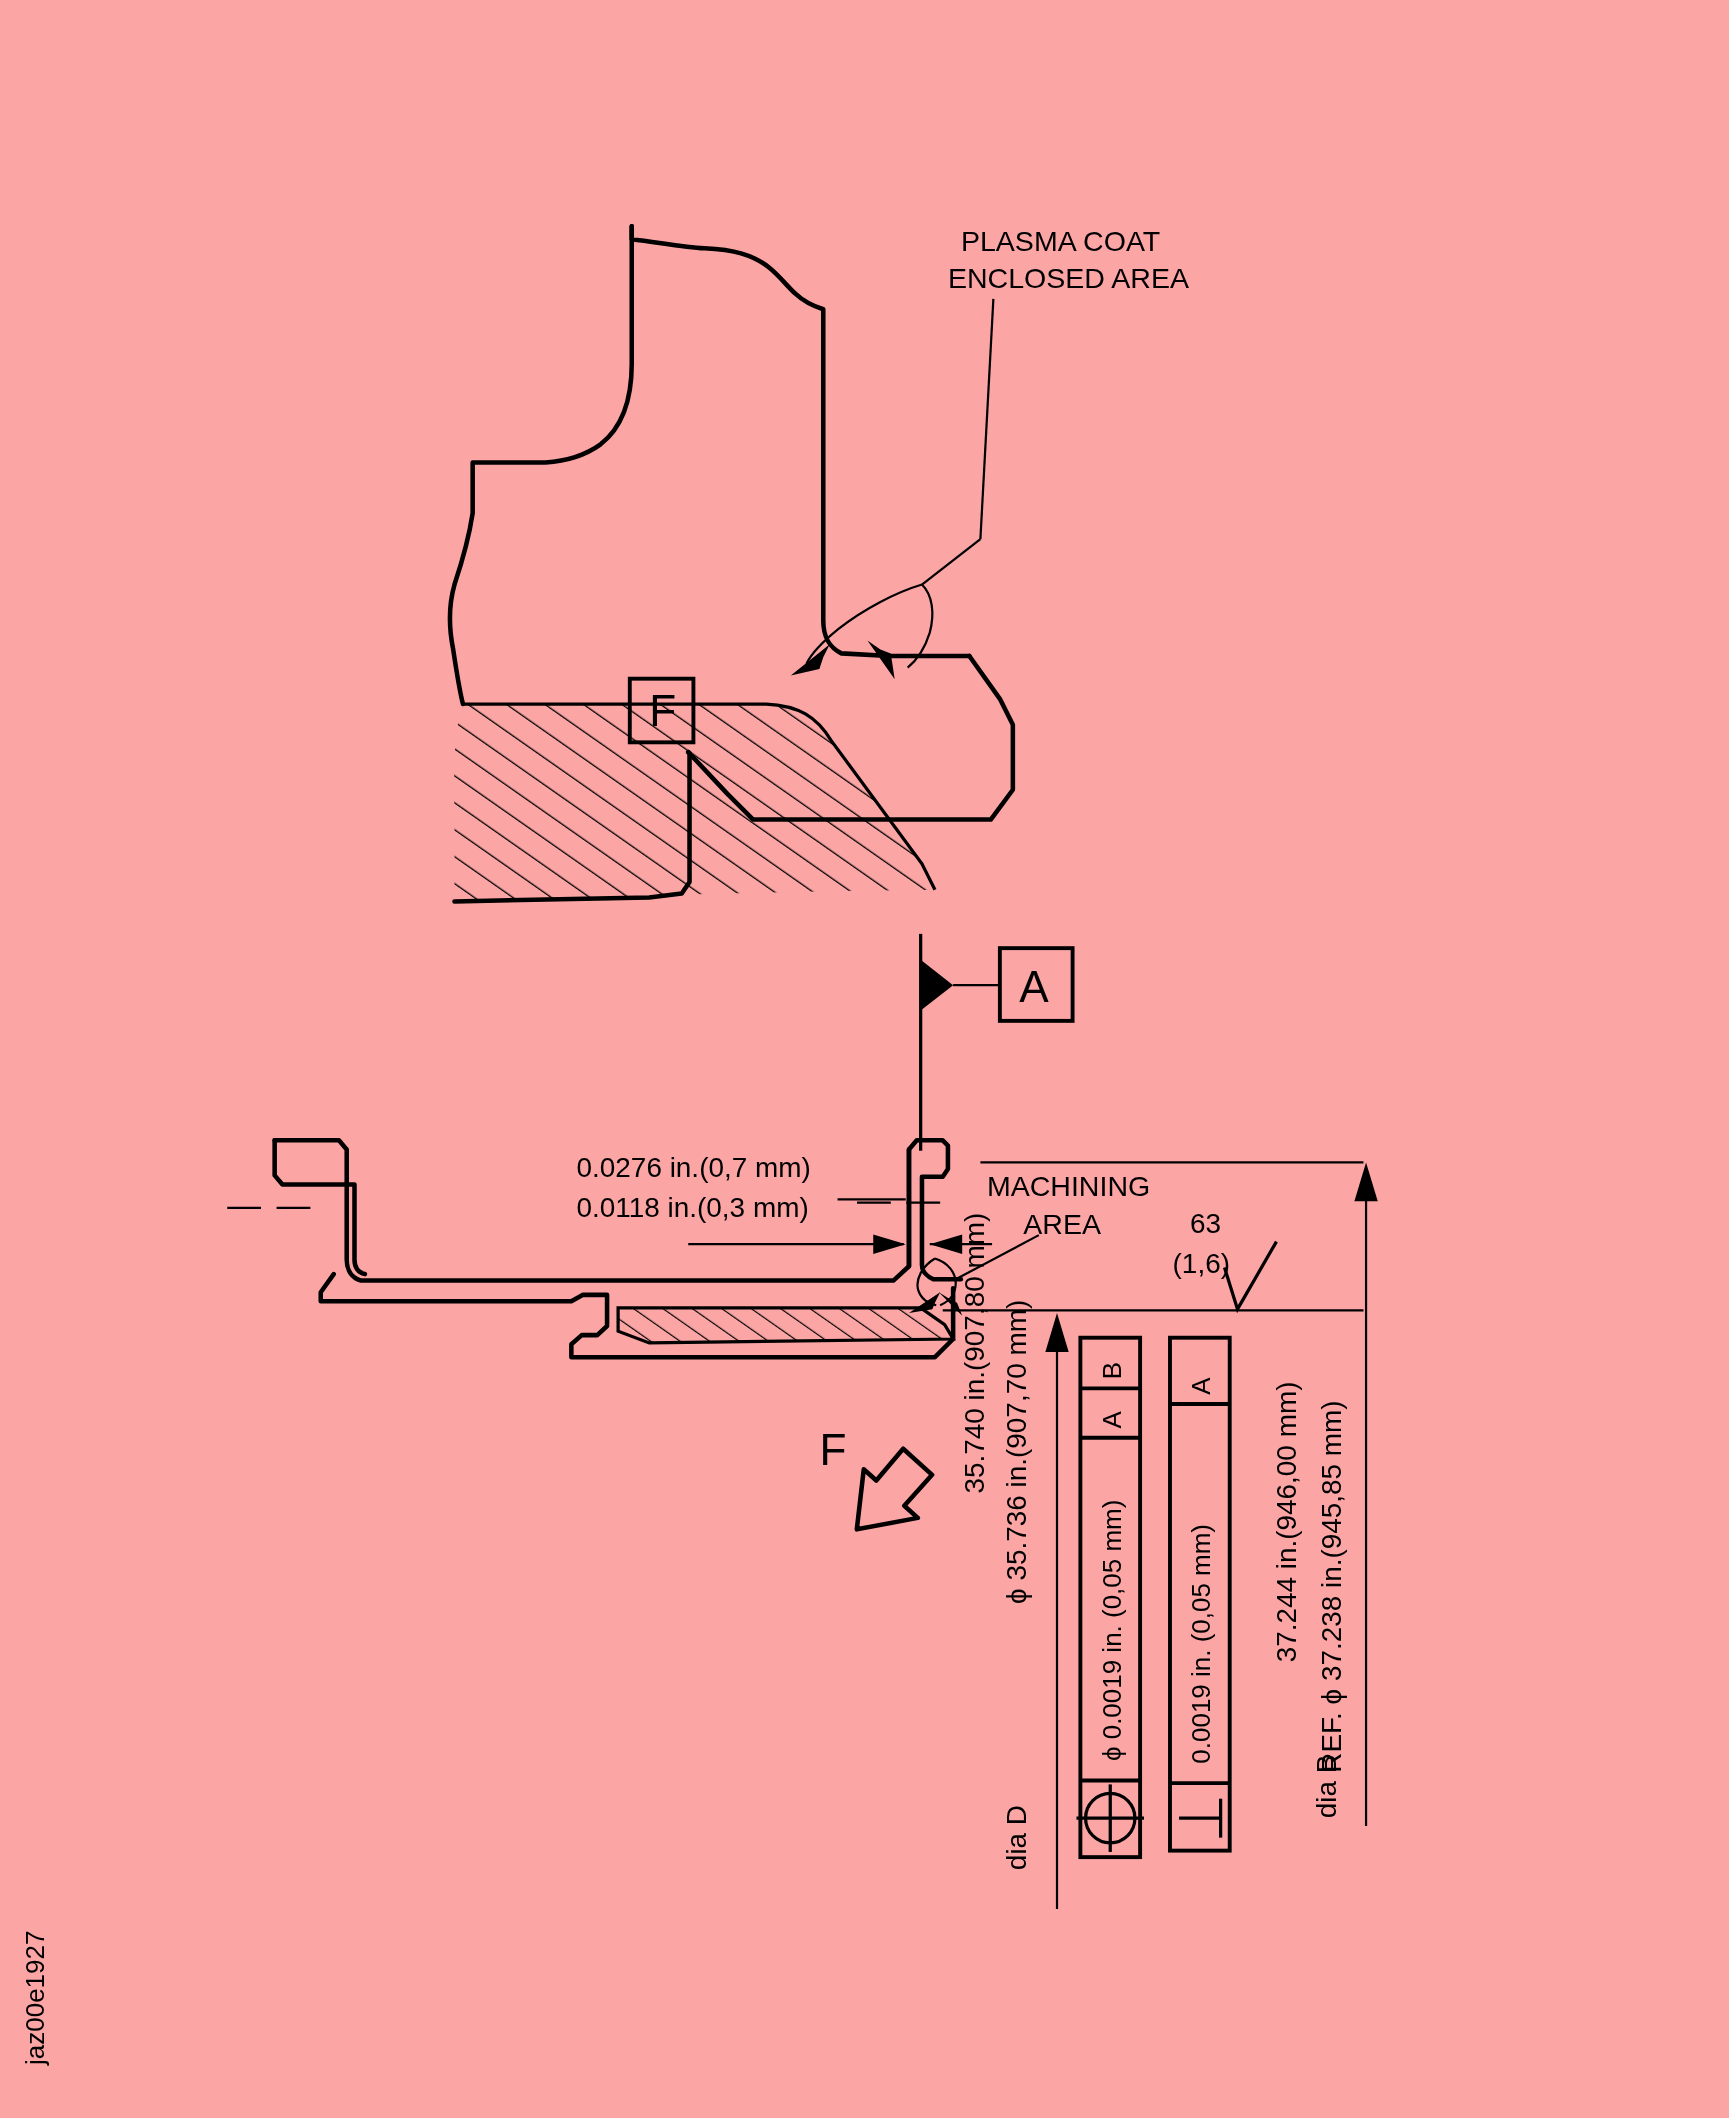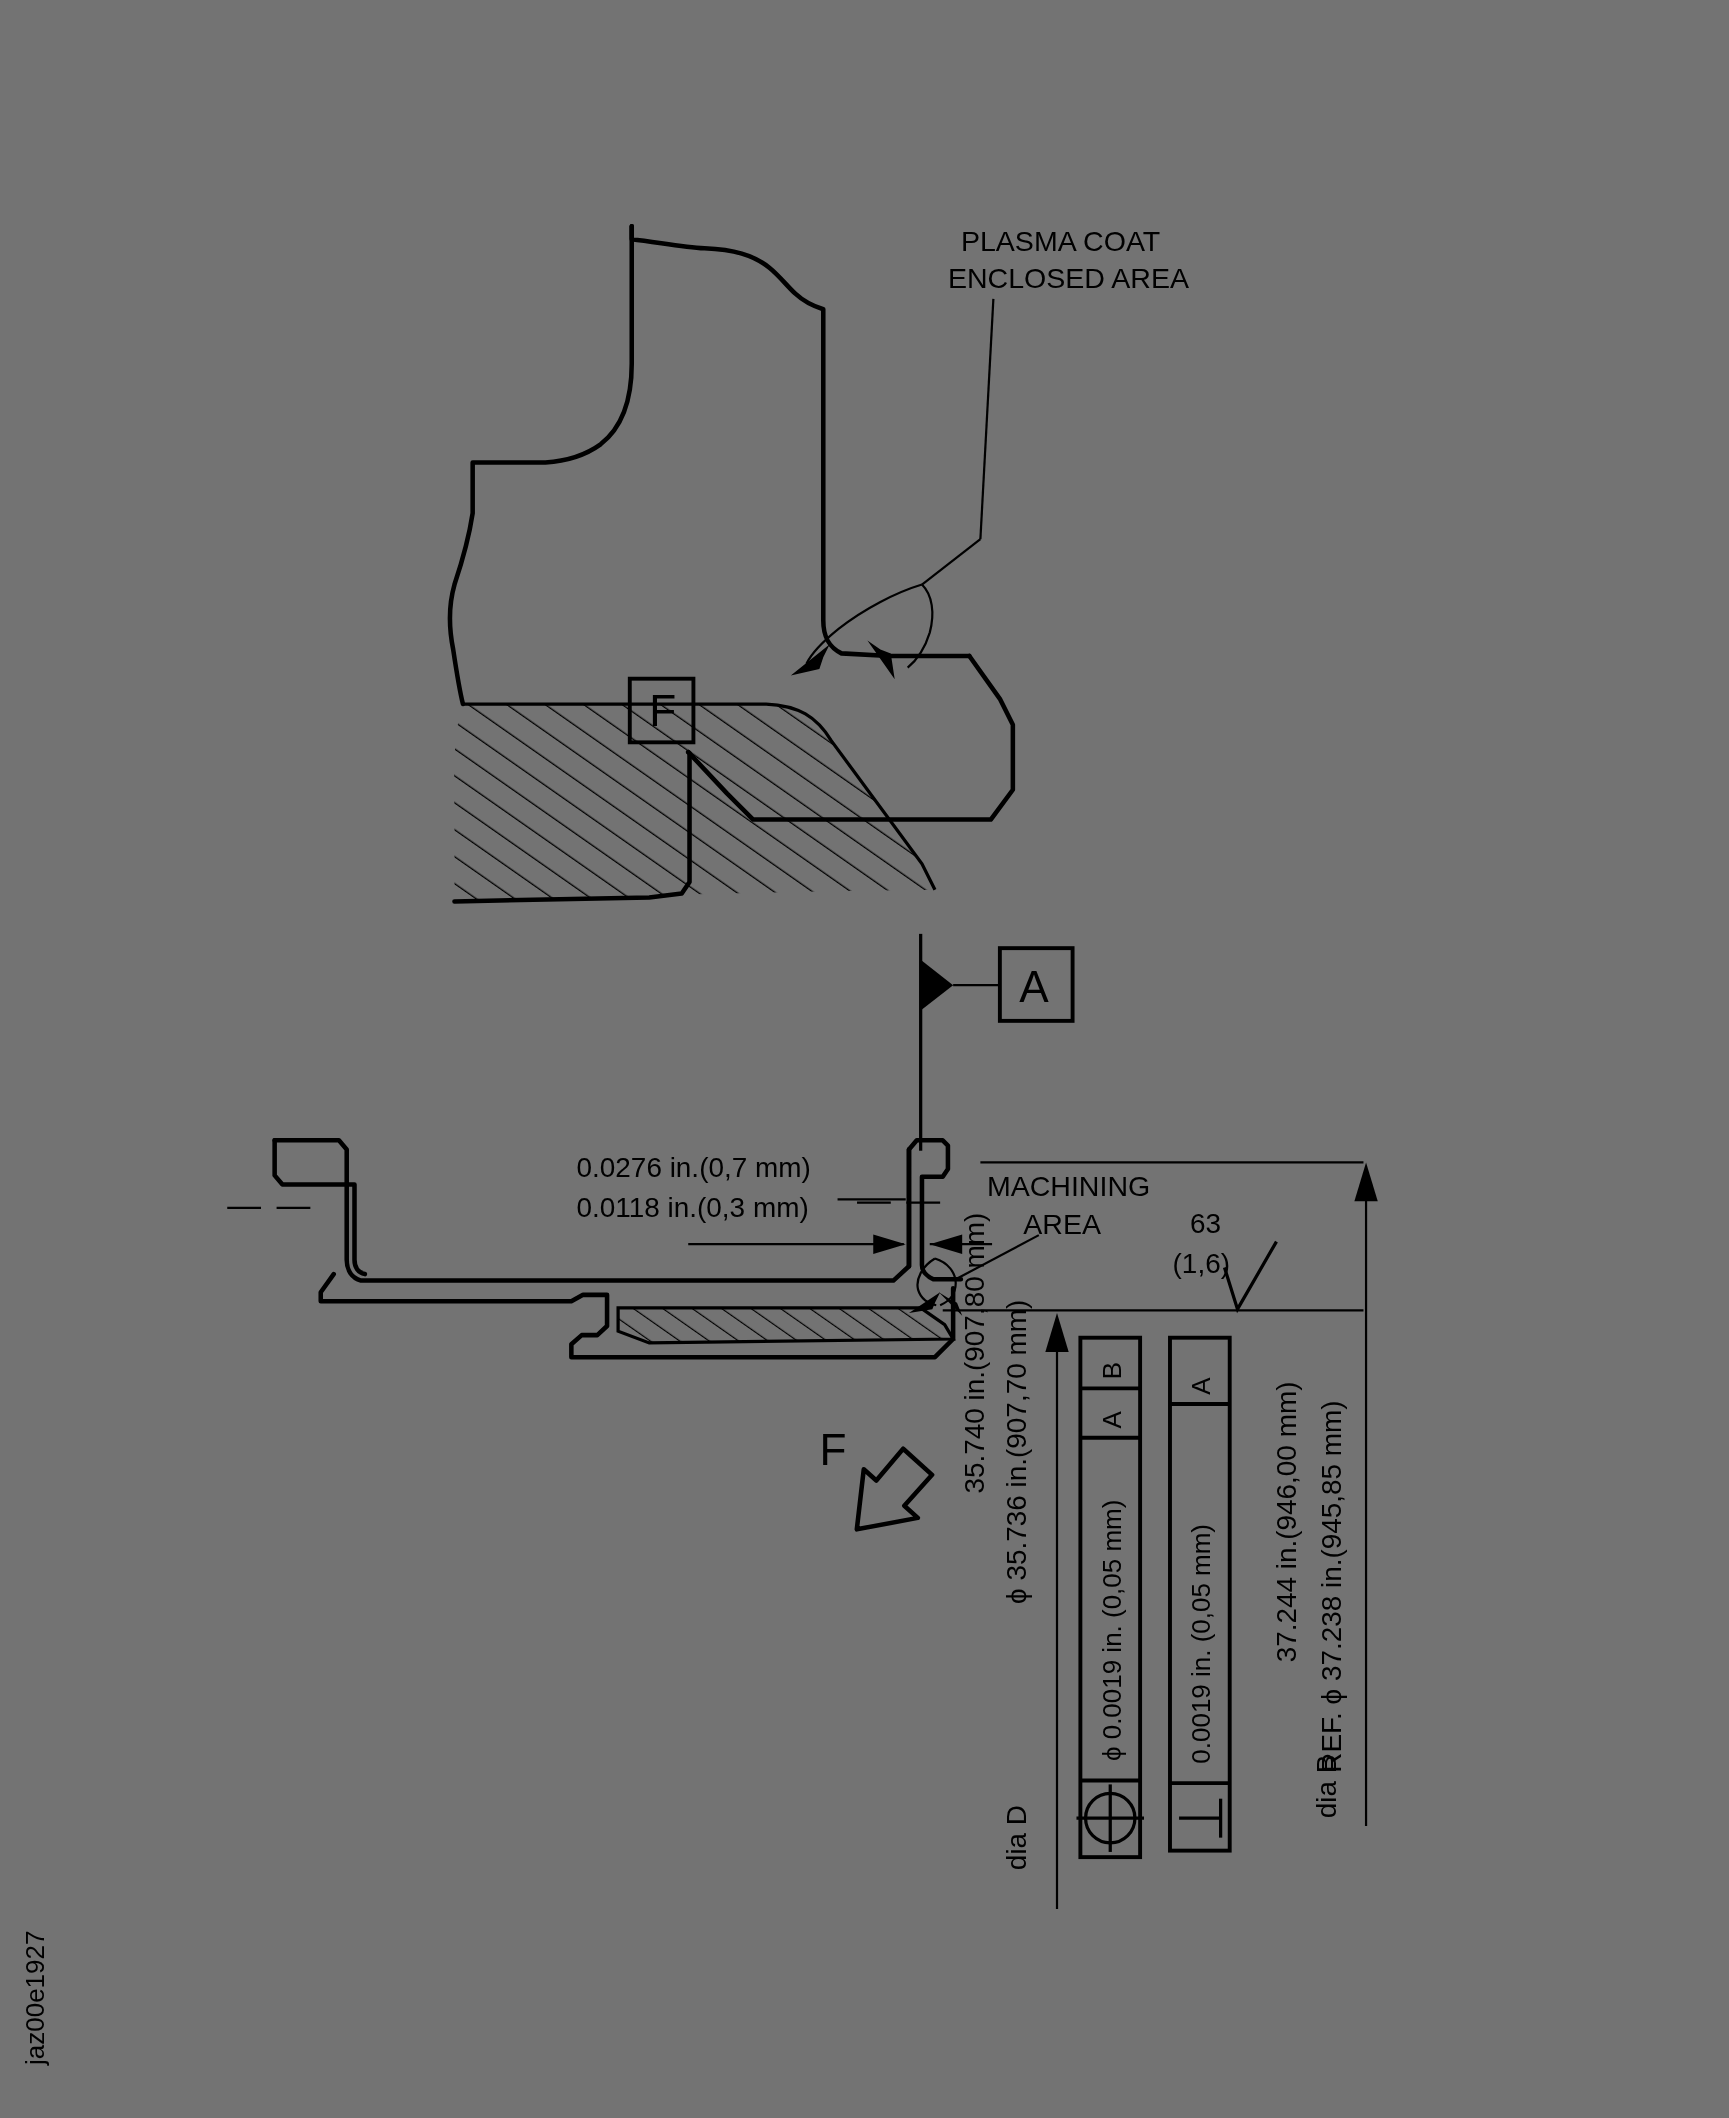--- a/index.html
+++ b/index.html
@@ -8,21 +8,21 @@
     background: #ffffff;
   }
   body {
     font-family: "Liberation Sans", sans-serif;
     color: #000000;
   }
   #page {
     position: relative;
     width: 1729px;
     height: 2119px;
-    background: #737373;
+    background: #fca5a5;
     overflow: hidden;
   }
   #drawing-svg {
     position: absolute;
     top: 0;
     left: 0;
     width: 1729px;
     height: 2119px;
     display: block;
   }

